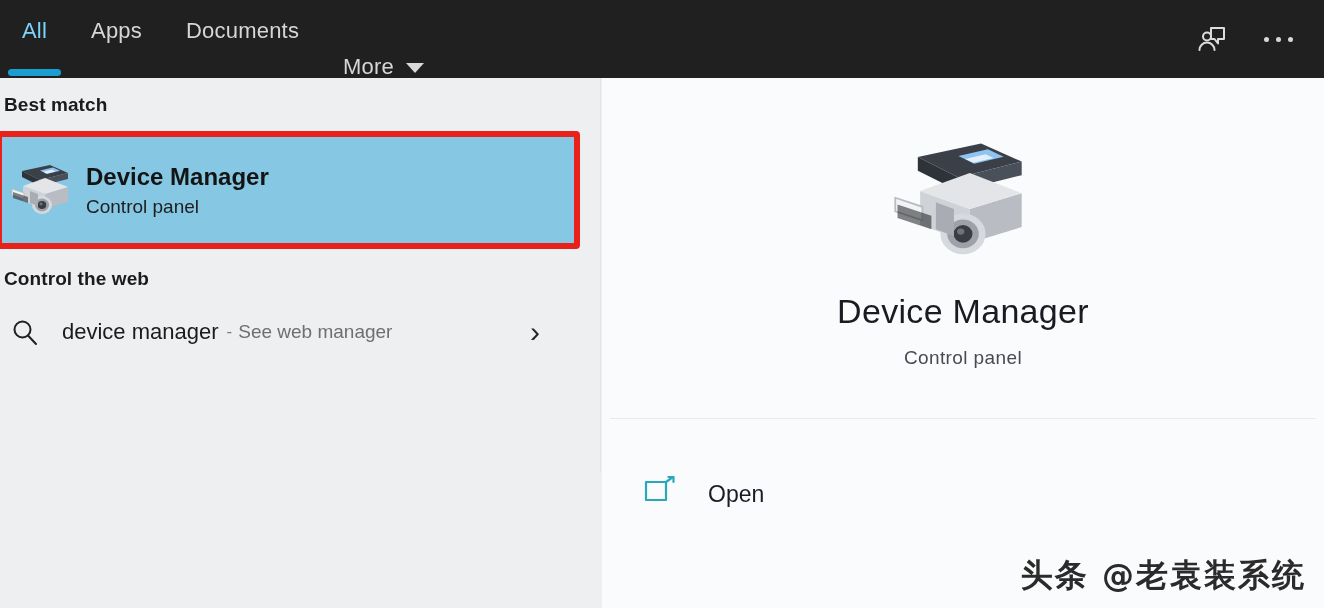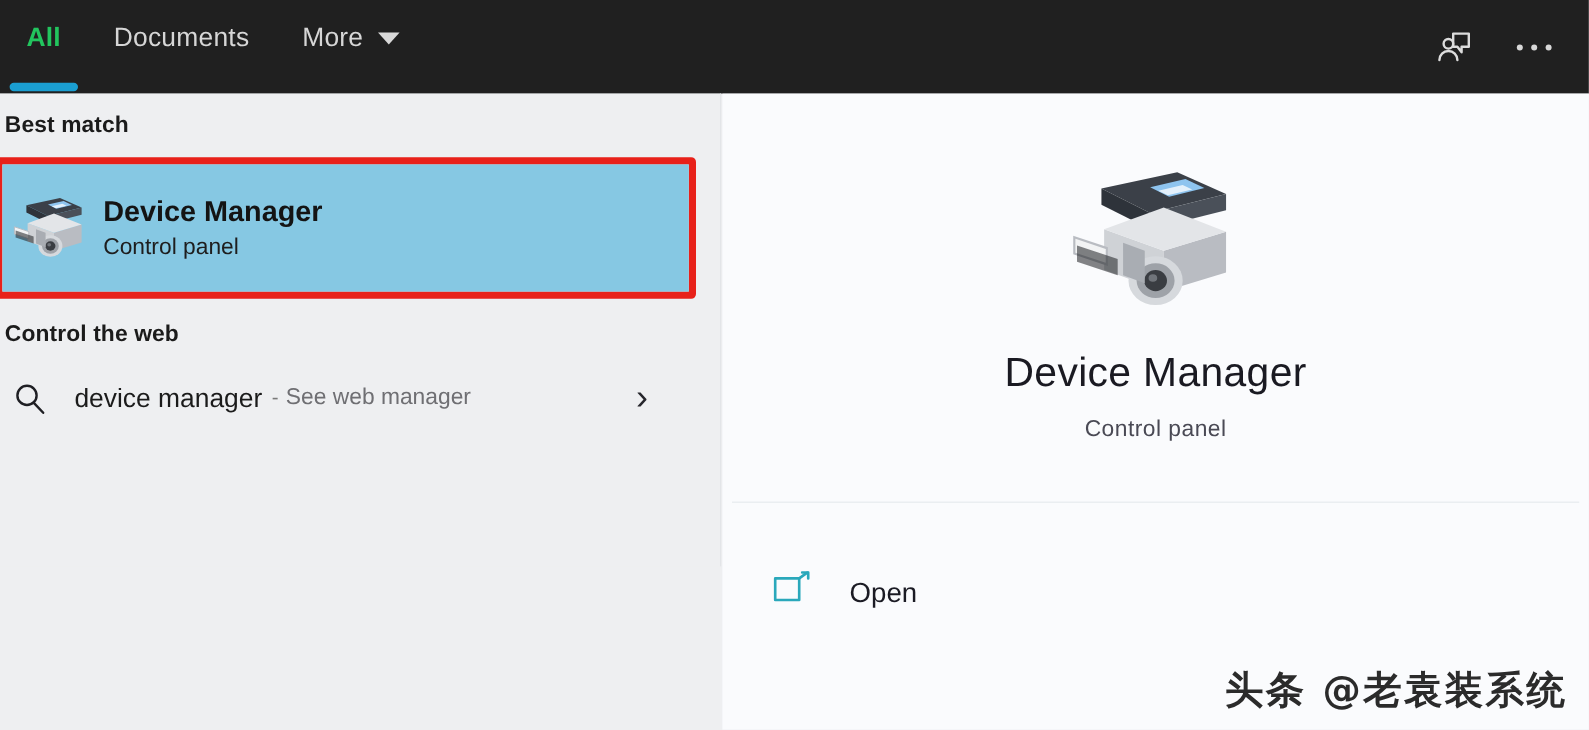--- a/index.html
+++ b/index.html
@@ -48,36 +48,37 @@
     cursor: default;
   }
   .tab-label {
     font-size: 22px;
     color: #d6d6d6;
     letter-spacing: 0.2px;
     line-height: 1;
     padding-bottom: 16px;
   }
   .tab.active .tab-label {
-    color: #22c55e;
-    font-weight: bold;
+    color: #7dd3fc;
+    font-weight: normal;
   }
   .tab-underline {
     position: absolute;
     left: 8px;
     right: 8px;
     bottom: 2px;
     height: 7px;
     border-radius: 4px;
     background: #1a9ed1;
   }
   .tab-more {
     display: flex;
     align-items: center;
     gap: 12px;
+    margin-top: 36px;
   }
   .chevron-down {
     width: 0; height: 0;
     border-left: 9px solid transparent;
     border-right: 9px solid transparent;
     border-top: 10px solid #d9d9d9;
     margin-bottom: 14px;
   }
 
   .topbar-right {
@@ -310,20 +311,23 @@
 
   <div class="topbar">
 
     <div class="tabs">
 
       <div class="tab active">
         <span class="tab-label">All</span>
         <span class="tab-underline"></span>
       </div>
 
+      <div class="tab">
+        <span class="tab-label">Apps</span>
+      </div>
 
       <div class="tab">
         <span class="tab-label">Documents</span>
       </div>
 
 
       <div class="tab tab-more">
         <span class="tab-label">More</span>
         <span class="chevron-down"></span>
       </div>

